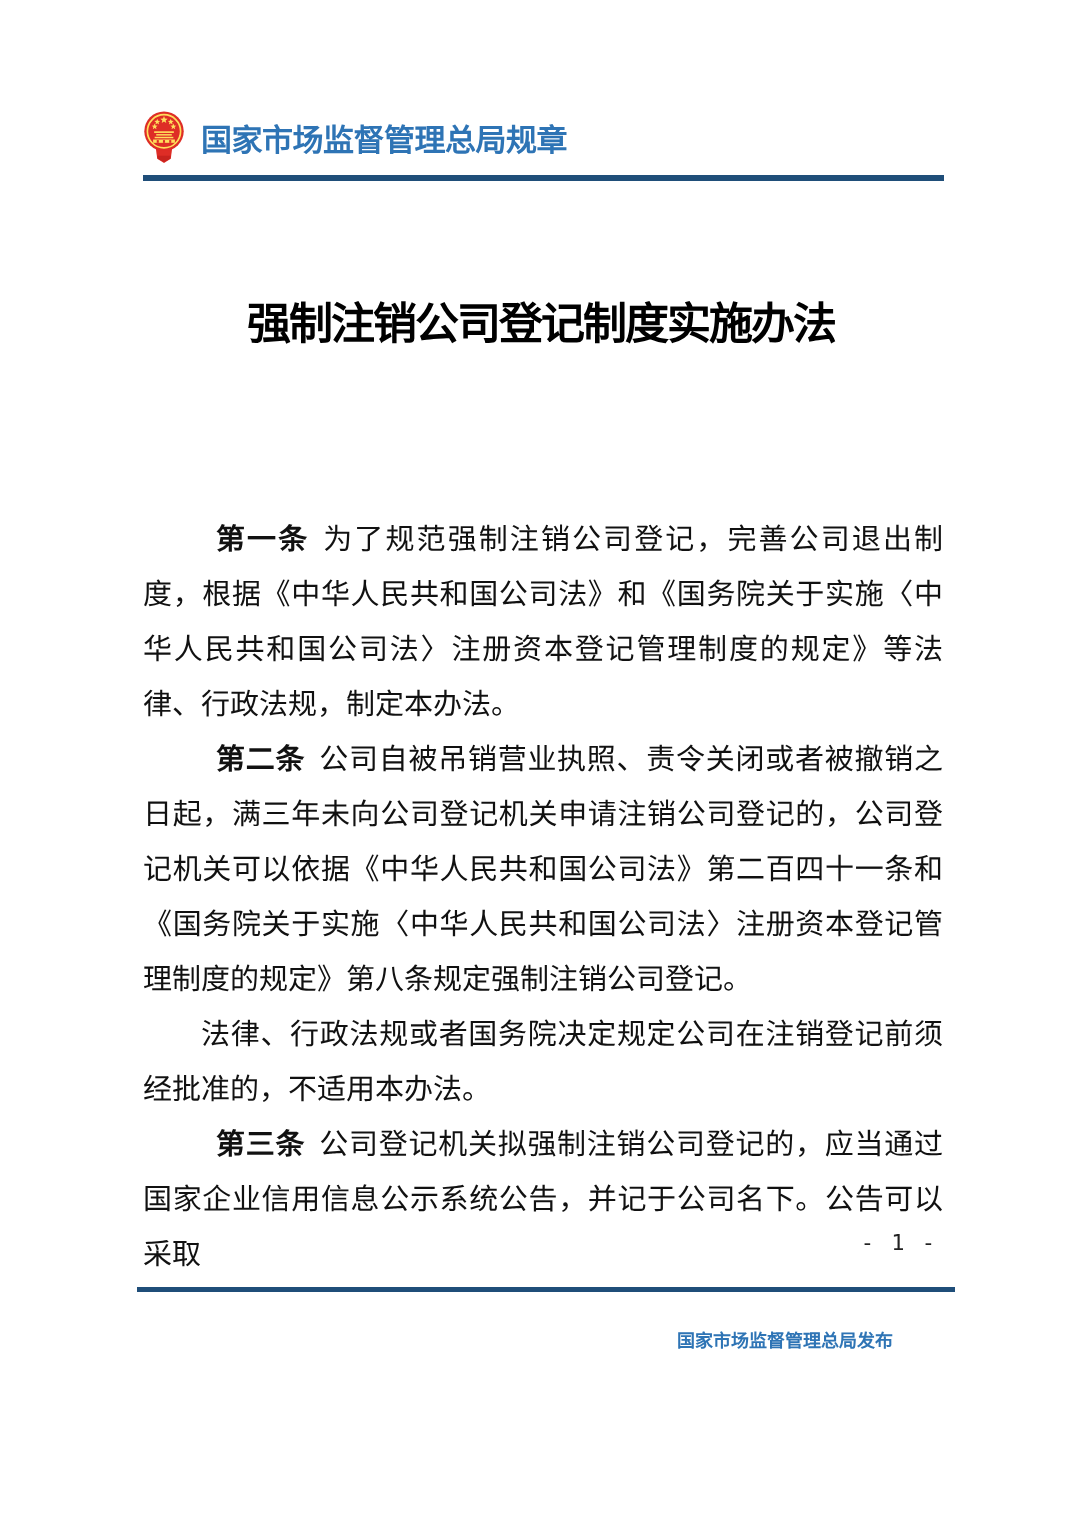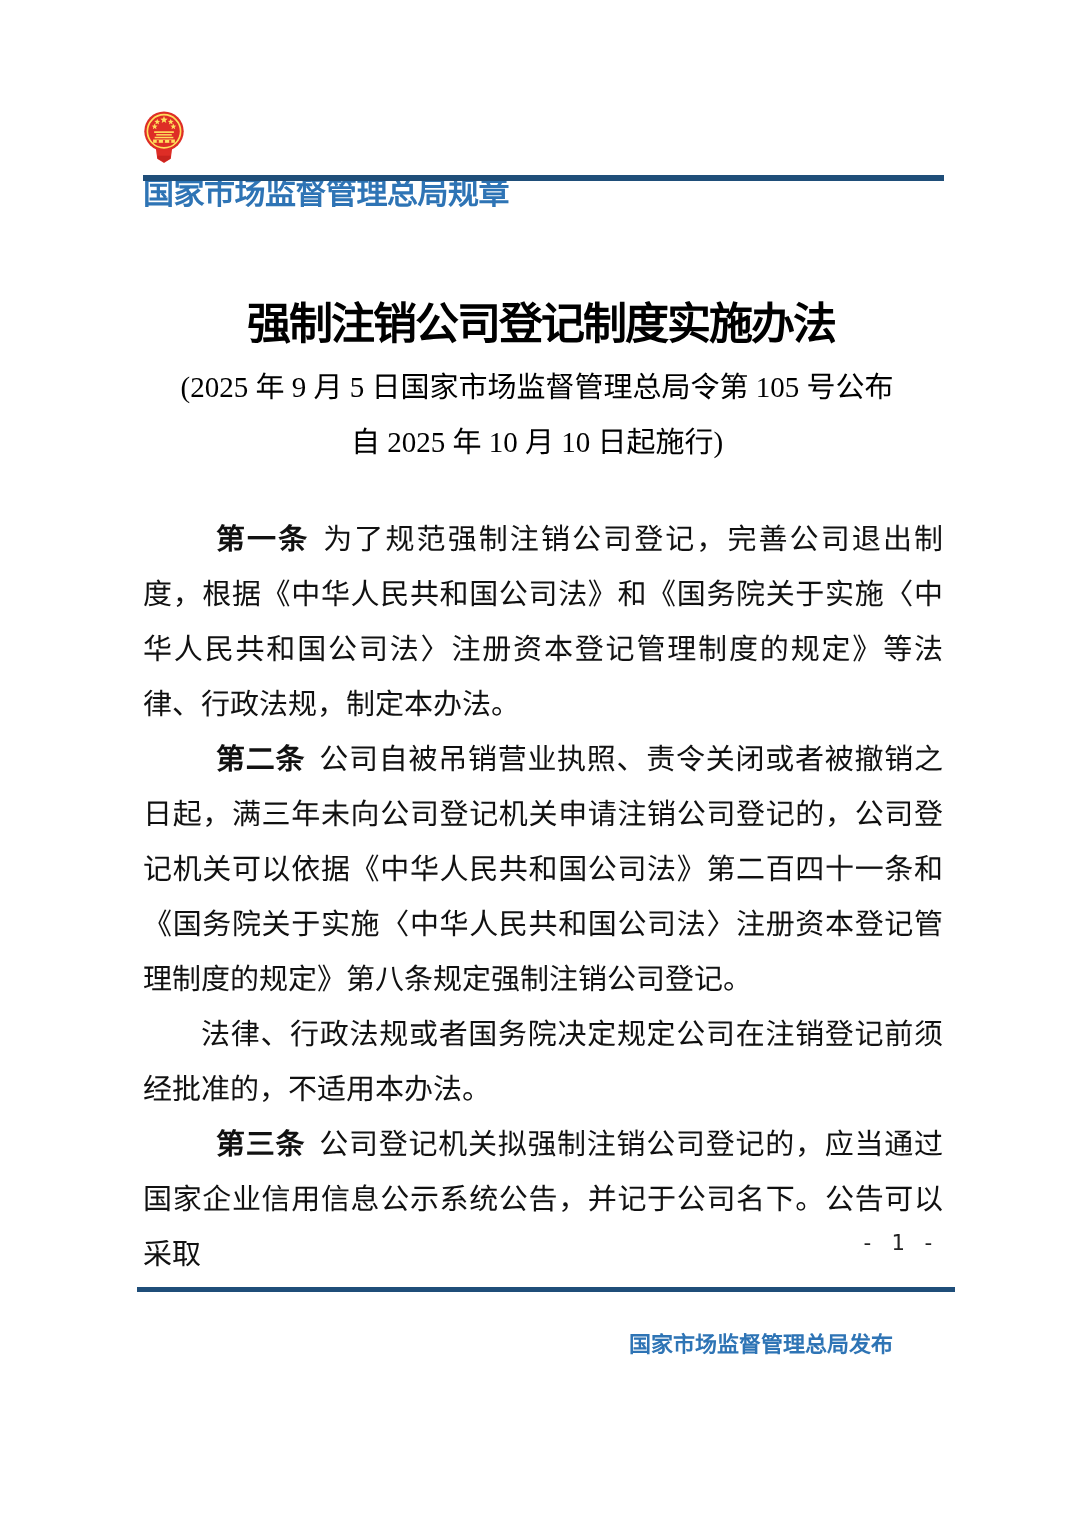--- a/index.html
+++ b/index.html
@@ -14,21 +14,21 @@
     position:relative;
     width:1074px;height:1520px;
     background:#ffffff;
     overflow:hidden;
     font-family:"Liberation Serif","DejaVu Serif",serif;
     color:var(--text-black);
   }
   
   .header{
     position:absolute;top:110px;left:143px;
-    display:flex;align-items:flex-start;gap:4px;flex-direction:column;
+    display:flex;align-items:center;gap:16px;
   }
   .emblem{width:42px;height:54px;display:inline-block;flex:0 0 auto;}
   .header-title{
     font-family:"Liberation Sans","DejaVu Sans",sans-serif;
     font-weight:bold;
     font-size:31px;
     letter-spacing:-0.5px;
     color:var(--accent-blue);
     white-space:nowrap;
   }
@@ -80,21 +80,21 @@
     white-space:pre;
   }
   .footer-rule{
     position:absolute;top:1287px;left:137px;width:818px;height:5px;
     background:var(--rule-blue);
   }
   .footer-text{
     position:absolute;top:1326px;right:181px;
     font-family:"Liberation Sans","DejaVu Sans",sans-serif;
     font-weight:bold;
-    font-size:22px;
+    font-size:18px;
     color:var(--accent-blue);
     white-space:nowrap;
   }
 </style>
 </head>
 <body>
 
 <div class="page">
 
   <div class="header">
@@ -125,24 +125,20 @@
           <rect x="19" y="29" width="2" height="2.6" fill="var(--emblem-red)"></rect>
           <rect x="25" y="29" width="2" height="2.6" fill="var(--emblem-red)"></rect>
         </g>
       </svg>
     </span>
     <span class="header-title">国家市场监督管理总局规章</span>
   </div>
   <div class="header-rule"></div>
 
   <h1 class="doc-title">强制注销公司登记制度实施办法</h1>
-  <div class="doc-subtitle">
-    <div>(2025 年 9 月 5 日国家市场监督管理总局令第 105 号公布</div>
-    <div>自 2025 年 10 月 10 日起施行)</div>
-  </div>
 
   <div class="doc-body" id="doc-body">
       <div class="para"><span class="para-lead">第一条</span>为了规范强制注销公司登记，完善公司退出制度，根据《中华人民共和国公司法》和《国务院关于实施〈中华人民共和国公司法〉注册资本登记管理制度的规定》等法律、行政法规，制定本办法。</div>
       <div class="para"><span class="para-lead">第二条</span>公司自被吊销营业执照、责令关闭或者被撤销之日起，满三年未向公司登记机关申请注销公司登记的，公司登记机关可以依据《中华人民共和国公司法》第二百四十一条和《国务院关于实施〈中华人民共和国公司法〉注册资本登记管理制度的规定》第八条规定强制注销公司登记。</div>
       <div class="para">法律、行政法规或者国务院决定规定公司在注销登记前须经批准的，不适用本办法。</div>
       <div class="para"><span class="para-lead">第三条</span>公司登记机关拟强制注销公司登记的，应当通过国家企业信用信息公示系统公告，并记于公司名下。公告可以采取</div>
     </div>
 
   <div class="page-number">- 1 -</div>
 

